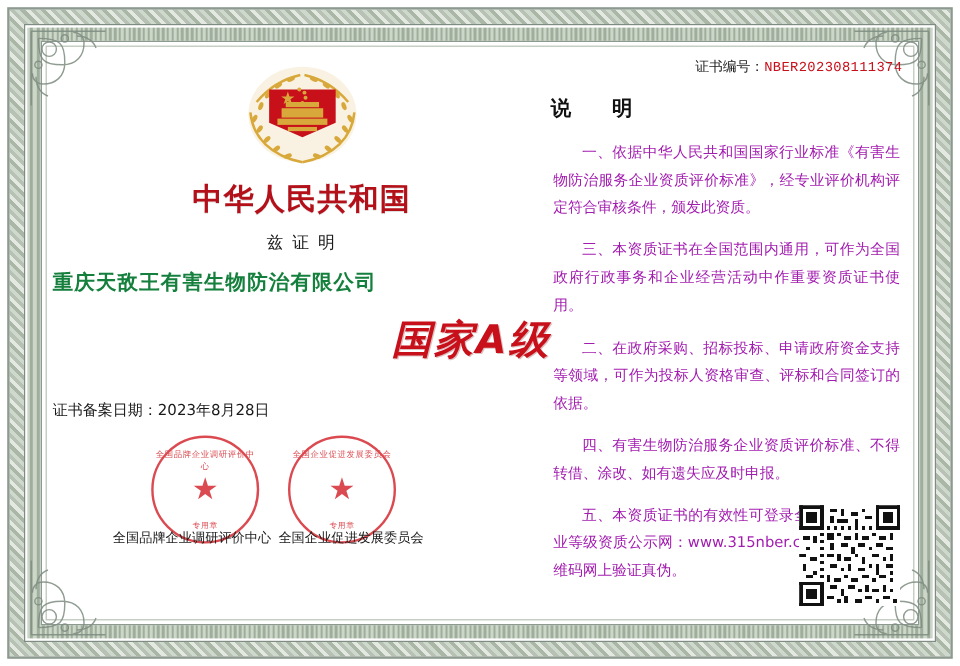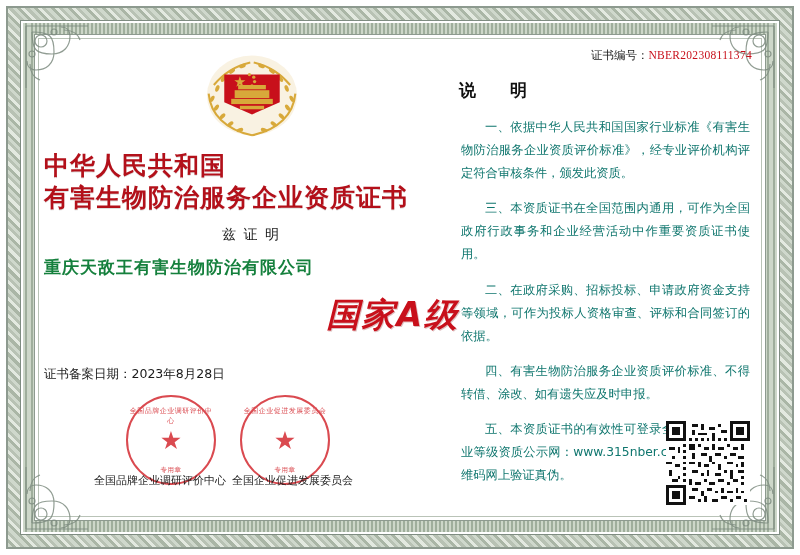--- a/index.html
+++ b/index.html
@@ -105,20 +105,21 @@
     display: flex;
     justify-content: center;
     margin-top: 2px;
   }
   .emblem {
     width: 104px;
     height: 96px;
   }
 
   .main-title {
+    text-align: center;
     color: #b3101a;
     font-family: "DejaVu Sans", sans-serif;
     font-weight: bold;
     font-size: 25px;
     line-height: 32px;
     letter-spacing: 1px;
     margin-top: 4px;
     text-shadow: 0 1px 0 rgba(0,0,0,.12);
   }
   .main-title .line2 { display: block; }
@@ -210,41 +211,41 @@
   .seal-captions span { position: absolute; white-space: nowrap; }
   .seal-captions .c1 { left: 50px; }
   .seal-captions .c2 { left: 188px; }
 
   
   .cert-no {
     text-align: right;
     font-size: 11.5px;
     color: #1a1a1a;
     padding-right: 4px;
-    font-family: Liberation Serif, serif;
+    font-family: Liberation Mono, monospace;
   }
   .cert-no .value { color: #c8101b; letter-spacing: .3px; }
 
   .notice-title {
     font-size: 17px;
     font-weight: bold;
     letter-spacing: 14px;
     margin-top: 16px;
     color: #111;
     font-family: "DejaVu Sans", sans-serif;
   }
 
   .notice-list {
     margin-top: 14px;
     padding: 0 6px 0 2px;
   }
   .notice-item {
     font-size: 12.3px;
     line-height: 23px;
-    color: #0f766e;
+    color: #a21caf;
     text-indent: 24px;
     margin-bottom: 9px;
     text-align: justify;
     font-family: "DejaVu Sans", sans-serif;
   }
 
   
   .qr {
     position: absolute;
     right: 6px;
@@ -369,21 +370,20 @@
             <circle cx="57" cy="28" r="1.9"></circle>
             <circle cx="62" cy="31" r="1.9"></circle>
             <circle cx="63" cy="36" r="1.9"></circle>
             <circle cx="60" cy="41" r="1.9"></circle>
           </g>
         </svg>
       </div>
 
       <div class="main-title">
         <span>中华人民共和国</span>
-        <span class="line2">有害生物防治服务企业资质证书</span>
       </div>
 
       <div class="zi-zheng">兹 证 明</div>
 
       <div class="company">重庆天敌王有害生物防治有限公司</div>
 
       <div class="grade">国家A级</div>
 
       <div class="dates">
         <div>

